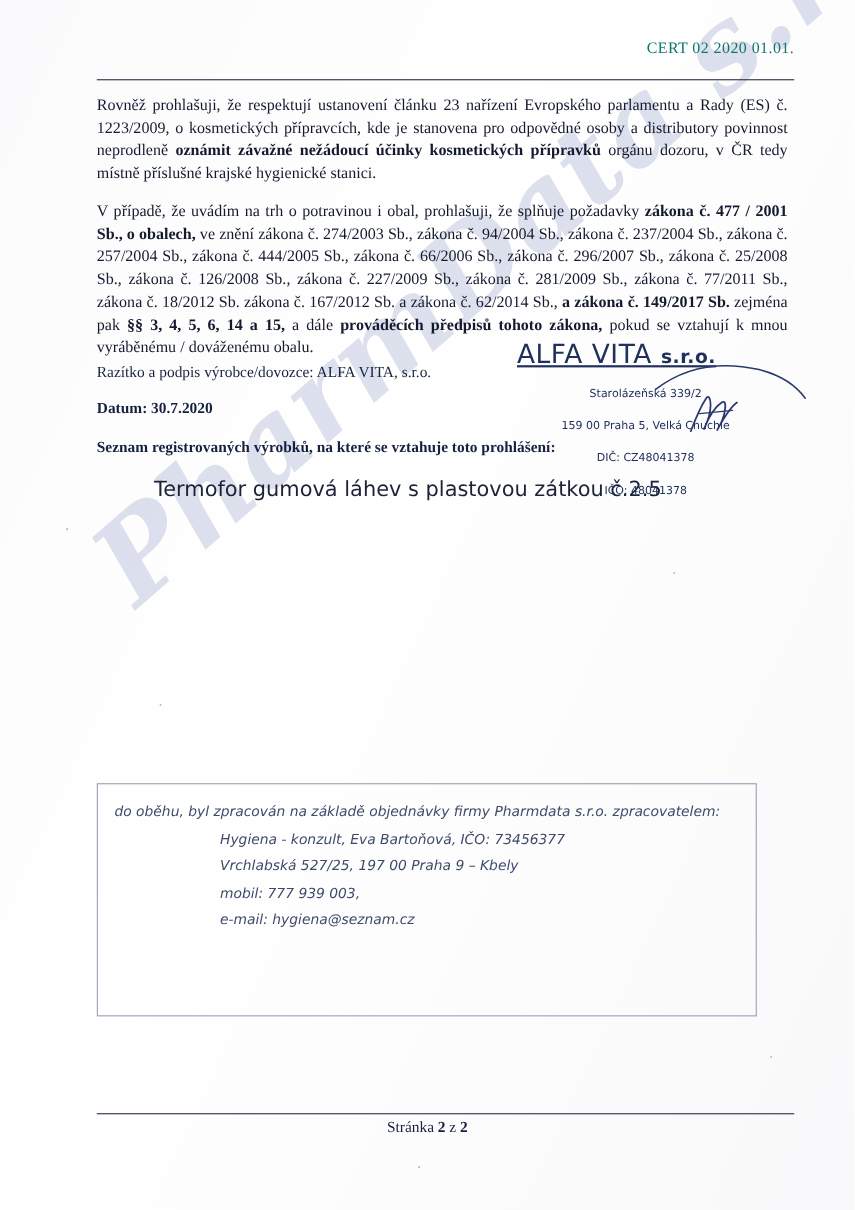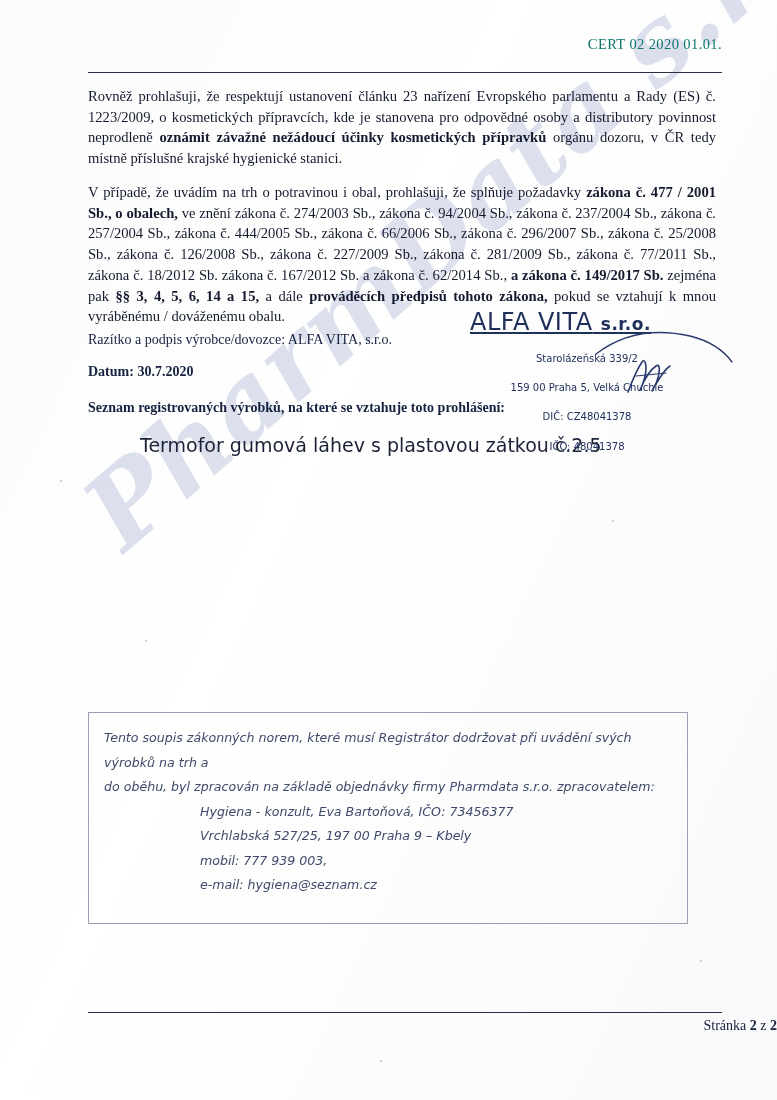--- a/index.html
+++ b/index.html
@@ -171,21 +171,21 @@
     left: 88px;
     right: 55px;
     top: 1012px;
     border-top: 1px solid #2a2f45;
   }
   .footer {
     position: absolute;
     left: 0;
     right: 0;
     top: 1018px;
-    text-align: right;
+    text-align: center;
     font-size: 14px;
     color: #16203c;
   }
   .footer b { font-weight: bold; }
 
   
   .speck {
     position: absolute;
     background: rgba(120,125,150,0.45);
     border-radius: 50%;
@@ -230,21 +230,20 @@
   </div>
 
   <svg class="signature" viewBox="0 0 150 90">
     <path d="M4,36 C30,16 62,10 98,18 C118,23 132,33 140,44" stroke="#2a3a6e" stroke-width="1.4" fill="none" stroke-linecap="round"></path>
     <path d="M36,74 C42,58 46,50 50,44 C52,41 54,44 54,50 C54,58 51,66 48,72 C52,62 58,52 64,48 C67,46 68,49 67,55 C66,62 63,68 60,73 C66,62 72,52 78,48" stroke="#2a3a6e" stroke-width="1.6" fill="none" stroke-linecap="round" stroke-linejoin="round"></path>
     <path d="M44,58 L74,55" stroke="#2a3a6e" stroke-width="1.2" fill="none" stroke-linecap="round"></path>
   </svg>
 
   <div class="note-box"></div>
   <div class="note-text">
-    <span class="lead">Tento soupis zákonných norem, které musí Registrátor dodržovat při uvádění svých výrobků na trh a</span>
     <span class="lead">do oběhu, byl zpracován na základě objednávky firmy Pharmdata s.r.o. zpracovatelem:</span>
     <span class="indent">Hygiena - konzult, Eva Bartoňová, IČO:  73456377</span>
     <span class="indent">Vrchlabská 527/25, 197 00   Praha 9 – Kbely</span>
     <span class="indent">mobil: 777 939 003,</span>
     <span class="indent">e-mail: hygiena@seznam.cz</span>
   </div>
 
   <div class="rule-bottom"></div>
   <div class="footer">
     <span>Stránka </span><b>2</b><span> z </span><b>2</b>

